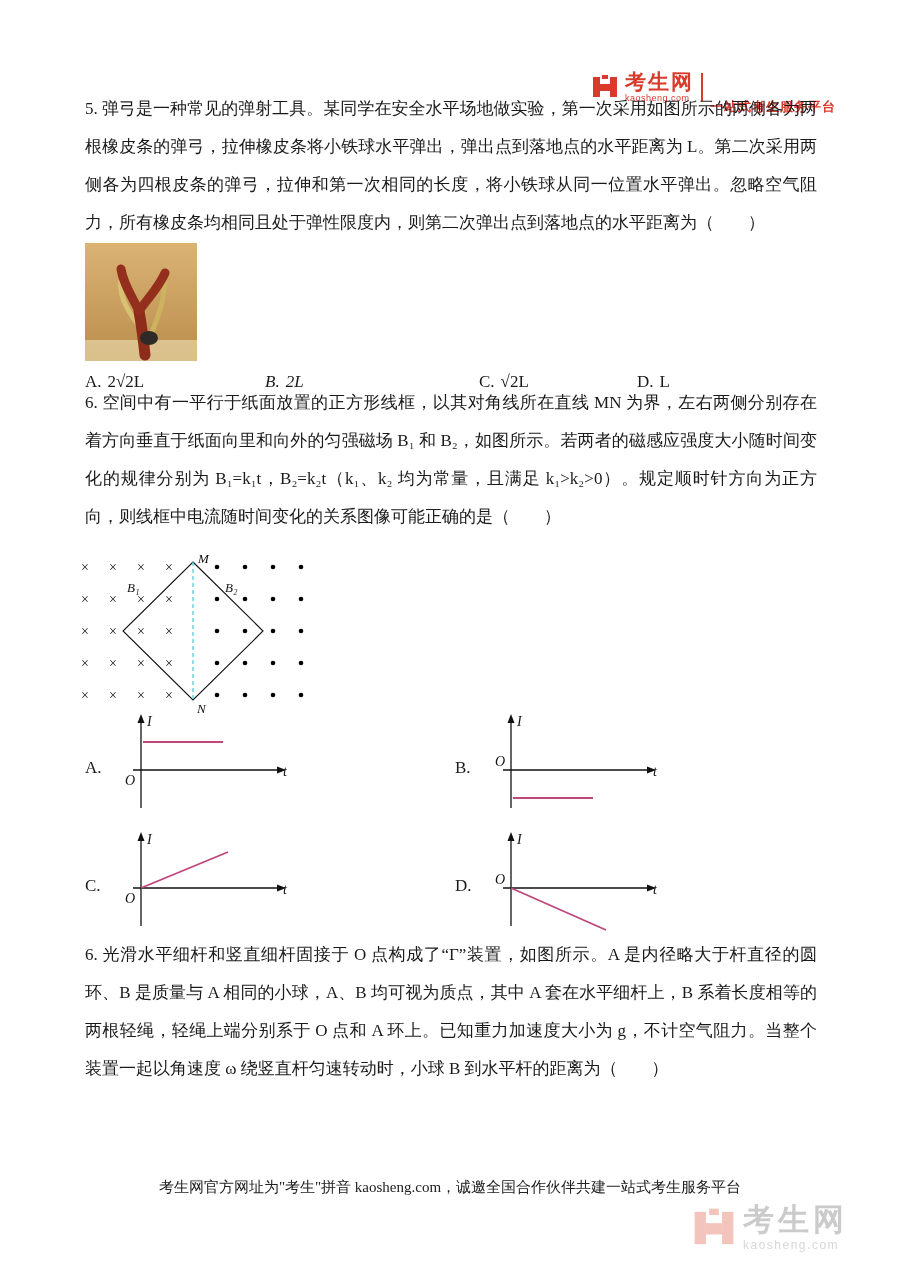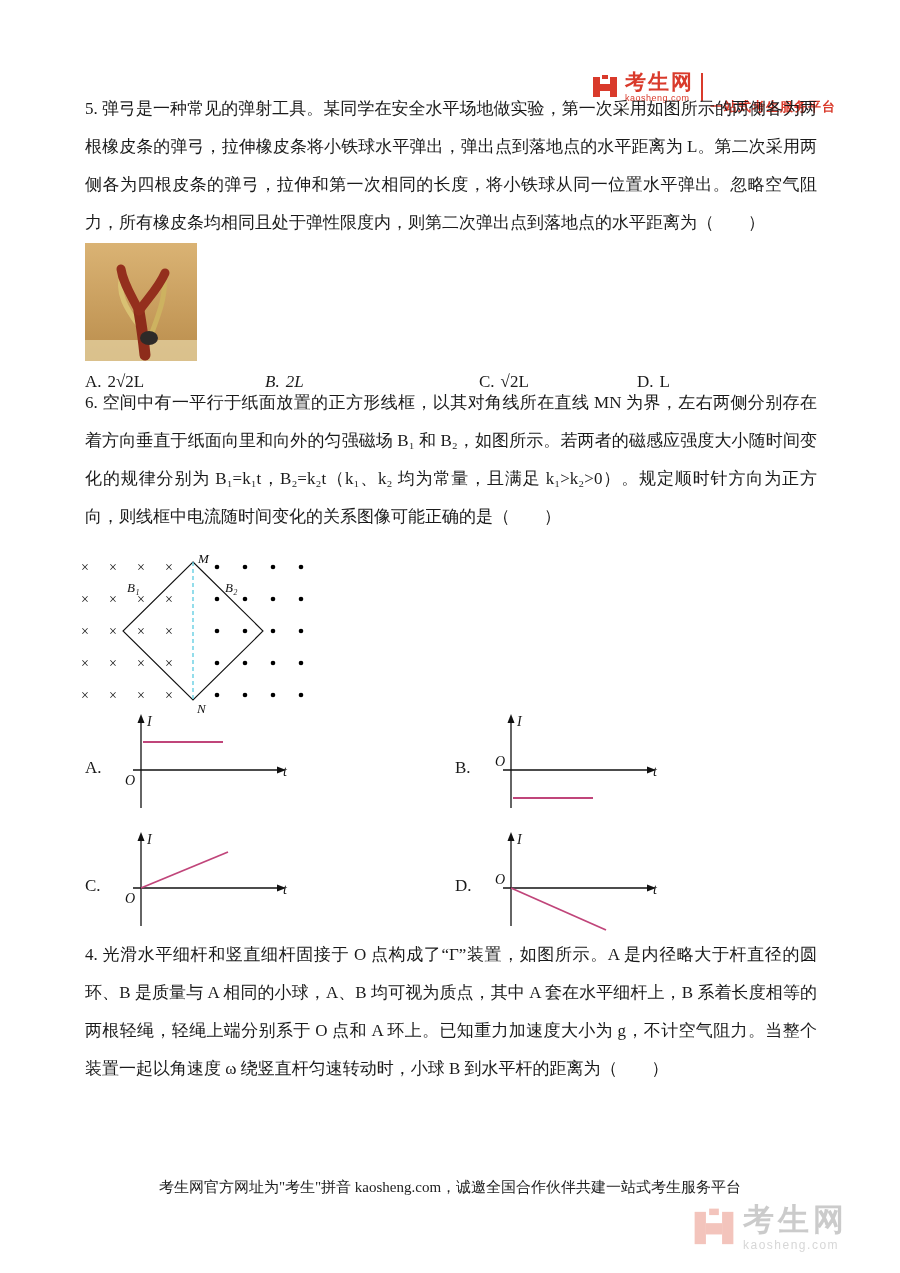--- a/index.html
+++ b/index.html
@@ -204,21 +204,21 @@
       <polygon class="ah" points="30,2 26.5,11 33.5,11"></polygon>
     <line class="axis" x1="22" y1="58" x2="167" y2="58"></line>
       <polygon class="ah" points="175,58 166,54.5 166,61.5"></polygon>
     <text class="gtxt" x="36" y="14">I</text>
     <text class="gtxt" x="172" y="64">t</text>
     <text class="gtxt" x="14" y="54">O</text>
     <line class="pline" x1="30" y1="58" x2="125" y2="100"></line>
   </svg>
 </div>
 
-<div class="qtext" id="q7-text">4. 光滑水平细杆和竖直细杆固接于 O 点构成了“Γ”装置，如图所示。A 是内径略大于杆直径的圆环、B 是质量与 A 相同的小球，A、B 均可视为质点，其中 A 套在水平细杆上，B 系着长度相等的两根轻绳，轻绳上端分别系于 O 点和 A 环上。已知重力加速度大小为 g，不计空气阻力。当整个装置一起以角速度 ω 绕竖直杆匀速转动时，小球 B 到水平杆的距离为（　　）</div>
+<div class="qtext" id="q7-text">6. 光滑水平细杆和竖直细杆固接于 O 点构成了“Γ”装置，如图所示。A 是内径略大于杆直径的圆环、B 是质量与 A 相同的小球，A、B 均可视为质点，其中 A 套在水平细杆上，B 系着长度相等的两根轻绳，轻绳上端分别系于 O 点和 A 环上。已知重力加速度大小为 g，不计空气阻力。当整个装置一起以角速度 ω 绕竖直杆匀速转动时，小球 B 到水平杆的距离为（　　）</div>
 
 <div class="footer">考生网官方网址为"考生"拼音 kaosheng.com，诚邀全国合作伙伴共建一站式考生服务平台</div>
 
 <div class="watermark">
   <svg width="42" height="42" viewBox="0 0 26 26">
     <rect x="1" y="3" width="7" height="20" fill="#f2beb5"></rect>
     <rect x="18" y="3" width="7" height="20" fill="#f2beb5"></rect>
     <rect x="8" y="10" width="10" height="7" fill="#f2beb5"></rect>
     <rect x="10" y="1" width="6" height="4" fill="#f2beb5"></rect>
   </svg>

